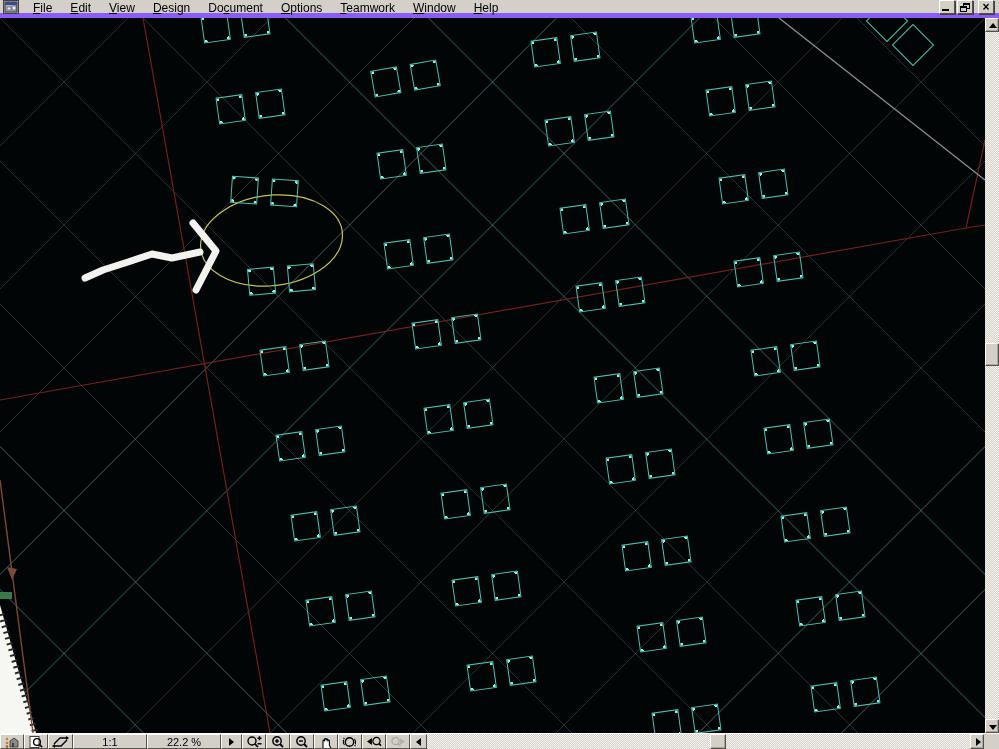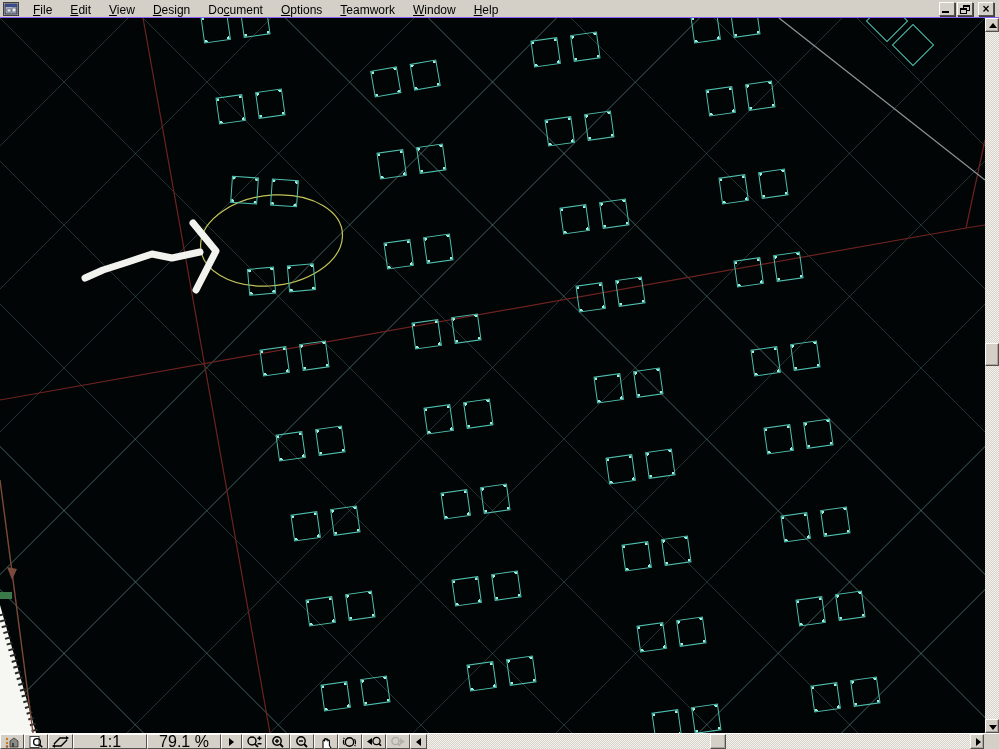--- a/index.html
+++ b/index.html
@@ -5,21 +5,21 @@
   html,body{margin:0;padding:0;background:#555;}
   *{box-sizing:border-box;}
   .screen{
     position:relative;width:999px;height:749px;overflow:hidden;
     font-family:"Liberation Sans",sans-serif;background:#d4d0c8;
   }
   
   .menubar{
     position:absolute;left:0;top:0;width:999px;height:18px;
     background:#d4d0c8;display:flex;align-items:center;
-    border-bottom:1px solid #8b5cf6;
+    border-bottom:5px solid #8b5cf6;
   }
   .appicon{width:16px;height:14px;margin:0 5px 0 3px;display:inline-block;flex:0 0 auto;}
   .menu-item{
     font-size:12px;color:#000;padding:1px 9px;cursor:default;white-space:nowrap;
   }
   .menu-item u{text-decoration:underline;}
   .menu-spacer{flex:1;}
   .winbtn{
     width:16px;height:14px;margin-right:2px;background:#d4d0c8;
     border:1px solid;border-color:#fcfcfa #55524d #55524d #fcfcfa;
@@ -77,21 +77,21 @@
   .bottombar{
     position:absolute;left:0;top:733px;width:999px;height:16px;
     background:#d4d0c8;border-top:1px solid #fcfcfa;display:flex;align-items:stretch;
   }
   .tbtn{
     flex:0 0 auto;height:15px;position:relative;display:flex;align-items:center;justify-content:center;
     background:#d4d0c8;border:1px solid;border-color:#fcfcfa #55524d #55524d #fcfcfa;
     font-size:10px;color:#000;
   }
   .tbtn svg{display:block;}
-  .tbtn.txt{font-size:16px;}
+  .tbtn.txt{font-size:11px;}
   .htrack{flex:1;position:relative;}
   .hthumb{position:absolute;top:0;width:16px;height:15px;}
   .corner{flex:0 0 15px;background:#d4d0c8;}
   .disabled-ic{opacity:.55;}
 </style>
 </head>
 <body>
 
 <div class="screen">
 
@@ -314,21 +314,21 @@
     </span>
     <span class="tbtn" style="width:25px;">
       <svg width="17" height="14" viewBox="0 0 17 14">
         <path d="M2,9 L8,3 H14" fill="none" stroke="#000" stroke-width="1.4"></path>
         <path d="M14,1 l3,2 -3,2 z" fill="#000"></path>
         <path d="M15,5 L9,11 H3" fill="none" stroke="#000" stroke-width="1.4"></path>
         <path d="M3,9 l-3,2 3,2 z" fill="#000"></path>
       </svg>
     </span>
     <span class="tbtn txt" style="width:74px;">1:1</span>
-    <span class="tbtn txt" style="width:74px;">79.1 %</span>
+    <span class="tbtn txt" style="width:74px;">22.2 %</span>
     <span class="tbtn" style="width:21px;">
         <span class="tri right" style="position:static;border-left-color:#000;"></span>
       </span>
     <span class="tbtn" style="width:24px;">
       <svg width="16" height="14" viewBox="0 0 16 14">
         <circle cx="6" cy="6" r="4" fill="none" stroke="#000" stroke-width="1.4"></circle>
         <line x1="8.8" y1="8.8" x2="12" y2="12" stroke="#000" stroke-width="1.7"></line>
         <rect x="11.5" y="2.5" width="4" height="1.5" fill="#000"></rect>
           <rect x="12.75" y="1.25" width="1.5" height="4" fill="#000"></rect>
         <rect x="11.5" y="8" width="4" height="1.5" fill="#000"></rect>

